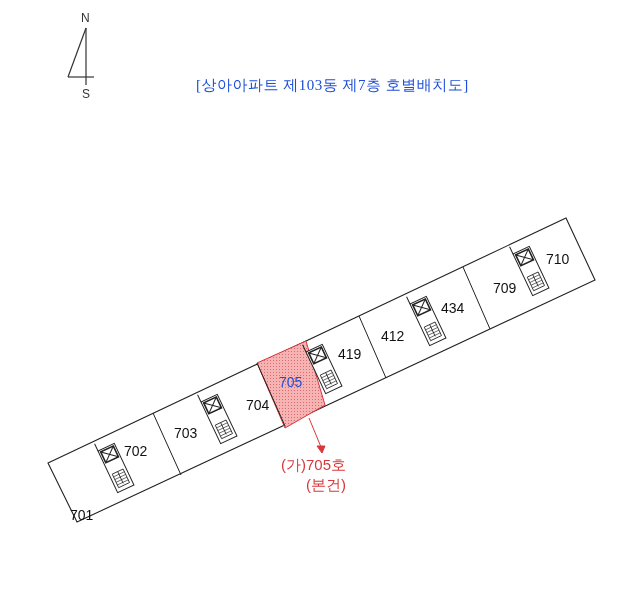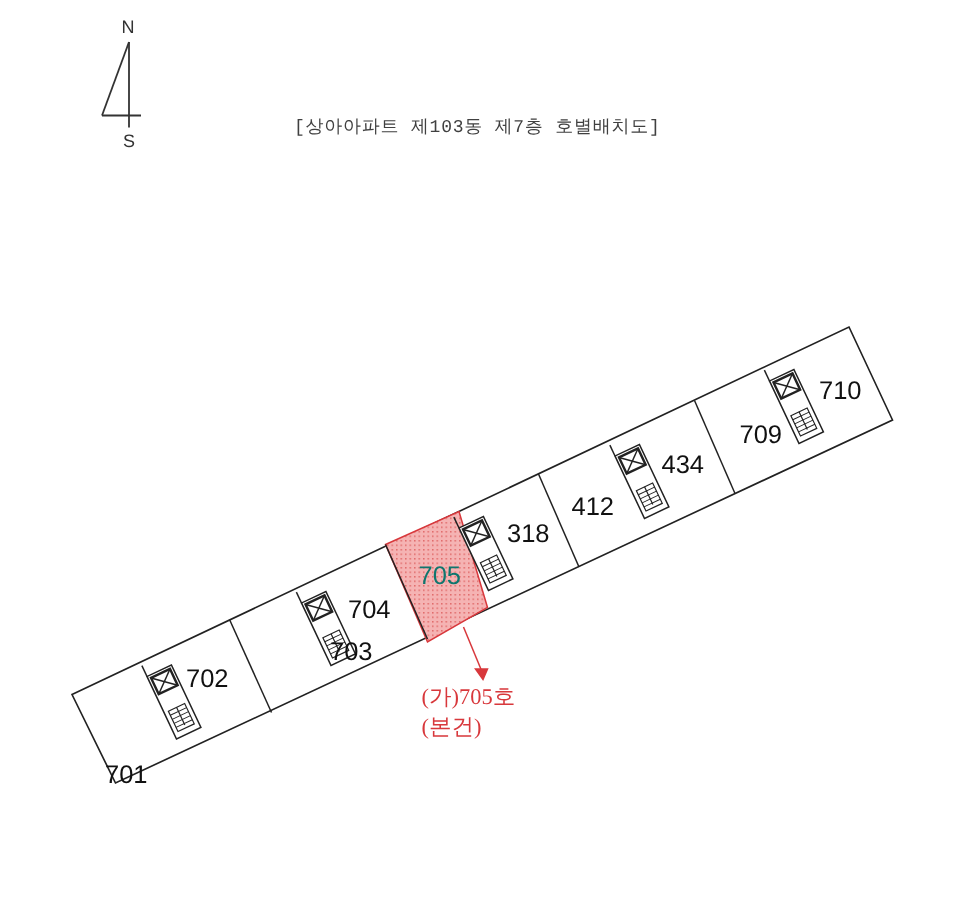--- a/index.html
+++ b/index.html
@@ -1,28 +1,28 @@
 <!DOCTYPE html>
 <html><head>
 <meta charset="utf-8">
 <style>
   html, body { margin:0; padding:0; background:#ffffff; }
   body { width:637px; height:600px; position:relative; overflow:hidden;
          font-family:"Liberation Sans", "DejaVu Sans", sans-serif; }
   #canvas { position:absolute; left:0; top:0; width:637px; height:600px; }
-  .title { position:absolute; left:196px; top:76px; font-size:12px; color:#404040;
-           letter-spacing:0.5px; white-space:nowrap; font-family:Liberation Mono, monospace; }
+  .title { position:absolute; left:196px; top:76px; font-size:15px; color:#1d4ed8;
+           letter-spacing:0.5px; white-space:nowrap; font-family:Liberation Serif, serif; }
   .compass-n, .compass-s { position:absolute; font-size:12px; color:#333;
            font-family:"Liberation Sans", sans-serif; }
   .compass-n { left:81px; top:11px; }
   .compass-s { left:82px; top:87px; }
-  .unit-label { position:absolute; font-size:17px; color:#111; font-family:"Liberation Sans", sans-serif; }
-  .target-label { color:#0f766e; }
-  .callout { position:absolute; font-size:15px; color:#d8383c; text-align:left;
-             line-height:20px; font-family:Liberation Serif, serif; white-space:nowrap; }
+  .unit-label { position:absolute; font-size:14px; color:#111; font-family:"Liberation Sans", sans-serif; }
+  .target-label { color:#1d4ed8; }
+  .callout { position:absolute; font-size:15px; color:#d8383c; text-align:right;
+             line-height:20px; font-family:Liberation Sans, sans-serif; white-space:nowrap; }
 </style>
 </head>
 <body>
 
 <svg id="canvas" viewBox="0 0 637 600" xmlns="http://www.w3.org/2000/svg">
   <defs>
     <pattern id="hatch" width="3" height="3" patternUnits="userSpaceOnUse">
       <rect width="3" height="3" fill="#f5b3b3"></rect>
       <rect width="1" height="1" fill="#e06a6a"></rect>
     </pattern>
@@ -82,24 +82,24 @@
 </svg>
 
 <div class="compass-n">N</div>
 <div class="compass-s">S</div>
 
 <div class="title">[상아아파트 제103동 제7층 호별배치도]</div>
 
 <div id="unit-layer">
     <div class="unit-label" style="left: 70px; top: 473px; margin-top: 34px;">701</div>
     <div class="unit-label" style="left: 124px; top: 443px;">702</div>
-    <div class="unit-label" style="left: 174px; top: 425px; margin-left: 46px;">703</div>
-    <div class="unit-label" style="left: 232px; top: 397px;">704</div>
+    <div class="unit-label" style="left: 174px; top: 425px;">703</div>
+    <div class="unit-label" style="left: 246px; top: 397px;">704</div>
     <div class="unit-label target-label" style="left: 279px; top: 374px;">705</div>
-    <div class="unit-label" style="left: 338px; top: 346px;">318</div>
+    <div class="unit-label" style="left: 338px; top: 346px;">419</div>
     <div class="unit-label" style="left: 381px; top: 328px;">412</div>
     <div class="unit-label" style="left: 441px; top: 300px;">434</div>
     <div class="unit-label" style="left: 493px; top: 280px;">709</div>
     <div class="unit-label" style="left: 546px; top: 251px;">710</div>
   </div>
 
 <div class="callout" style="left:281px; top:455px;">
   <div>(가)705호</div>
   <div>(본건)</div>
 </div>

